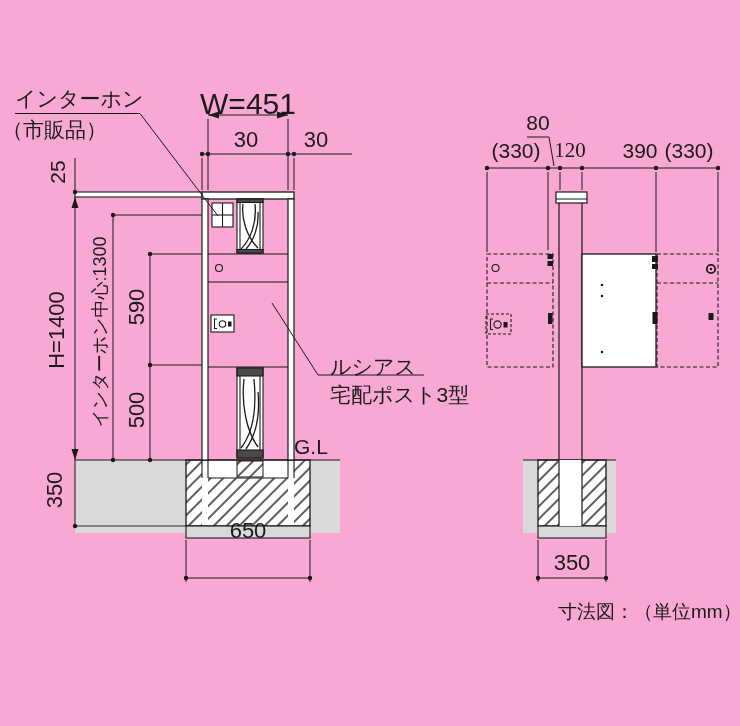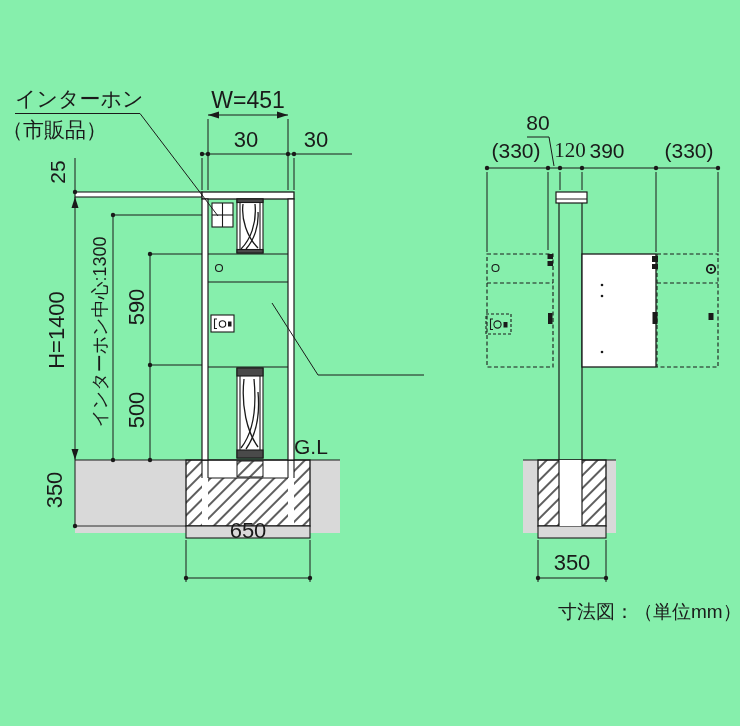--- a/index.html
+++ b/index.html
@@ -1,24 +1,24 @@
 <!DOCTYPE html>
 <html><head>
 <meta charset="utf-8">
 <style>
   html,body{margin:0;padding:0;background:#ffffff;}
   #canvas{
-    position:relative;width:740px;height:726px;background:#86efac;overflow:hidden;
+    position:relative;width:740px;height:726px;background:#f9a8d4;overflow:hidden;
     font-family:"Liberation Sans","DejaVu Sans",sans-serif;color:#1a1a1a;
   }
   svg{position:absolute;left:0;top:0;}
   .lbl{position:absolute;color:#1a1a1a;white-space:nowrap;line-height:1;}
   .hc{transform:translate(-50%,0);}          
   .vt{transform:translate(-50%,-50%) rotate(-90deg);} 
-  .f23{font-size:23px;} .f22{font-size:22px;} .f21{font-size:21px;}
+  .f23{font-size:30px;} .f22{font-size:22px;} .f21{font-size:21px;}
   .f20{font-size:21px;} .f19{font-size:19px;} .f18{font-size:18px;}
   .two-line{line-height:24px;}
 </style>
 </head>
 <body>
 
 <div id="canvas">
 
   <svg width="740" height="726" viewBox="0 0 740 726">
     <defs>
@@ -239,25 +239,29 @@
 
   <div class="lbl vt f21" style="left:57px;top:172px;">25</div>
   <div class="lbl vt f22" style="left:57px;top:330px;">H=1400</div>
   <div class="lbl vt f18" style="left:100px;top:332px;">インターホン中心:1300</div>
   <div class="lbl vt f22" style="left:137px;top:307px;">590</div>
   <div class="lbl vt f22" style="left:137px;top:410px;">500</div>
   <div class="lbl vt f22" style="left:55px;top:490px;">350</div>
 
   <div class="lbl f20" style="left:294px;top:436px;">G.L</div>
 
+  <div class="lbl f20 two-line" style="left:330px;top:355px;">
+    <div>ルシアス</div>
+    <div style="margin-top:4px;">宅配ポスト3型</div>
+  </div>
 
   <div class="lbl hc f22" style="left:248px;top:520px;">650</div>
 
   <div class="lbl hc f21" style="left:538px;top:112px;">80</div>
   <div class="lbl hc f20" style="left:516px;top:140px;">(330)</div>
   <div class="lbl hc f20" style="left:570px;top:140px;font-family:Liberation Serif, serif;">120</div>
-  <div class="lbl hc f20" style="left:607px;top:140px;">390</div>
+  <div class="lbl hc f20" style="left:640px;top:140px;">390</div>
   <div class="lbl hc f20" style="left:689px;top:140px;">(330)</div>
   <div class="lbl hc f22" style="left:572px;top:552px;">350</div>
 
   <div class="lbl f19" style="left:558px;top:602px;">寸法図：（単位mm）</div>
 
 </div>
 
 </body></html>

